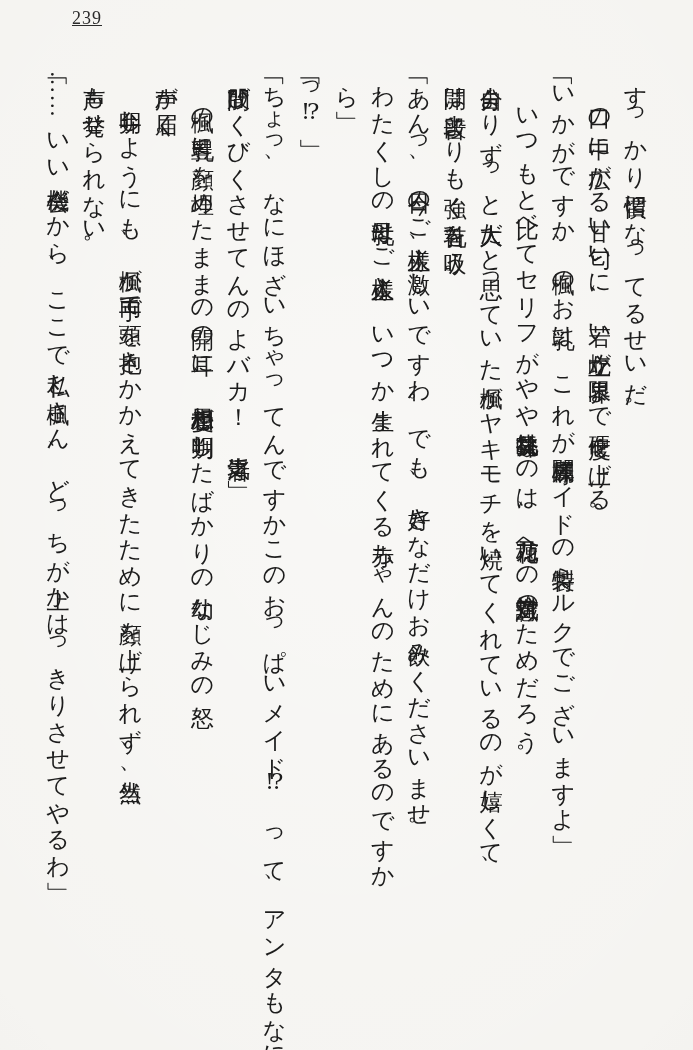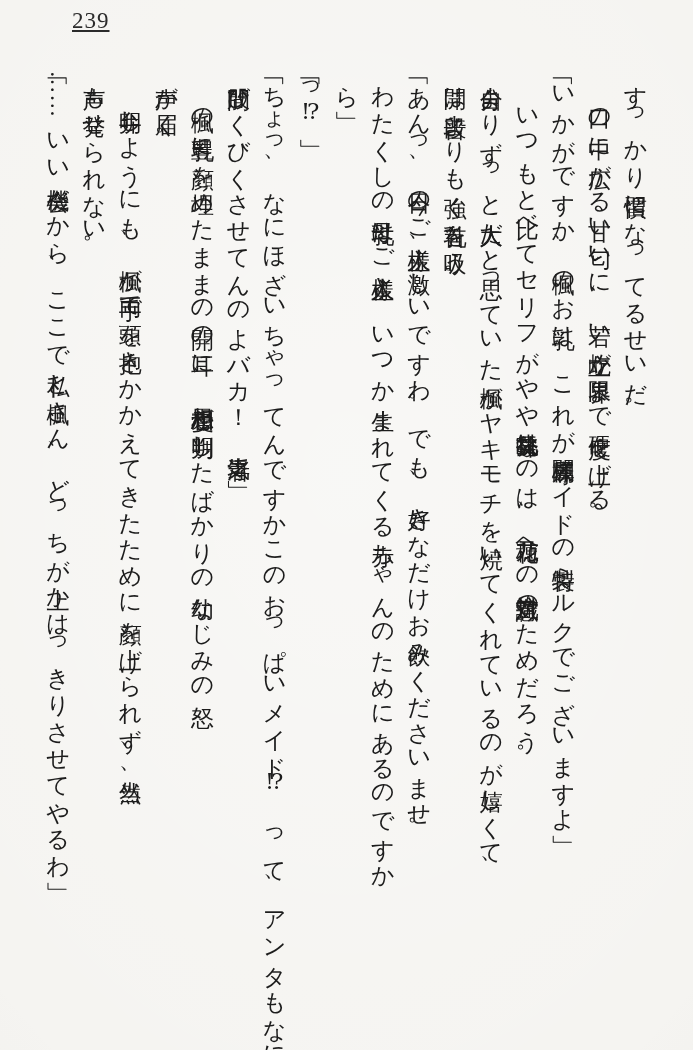--- a/index.html
+++ b/index.html
@@ -18,21 +18,21 @@
   .page-surface {
     position: absolute;
     inset: 0;
     background: radial-gradient(ellipse 120% 110% at 50% 45%, rgba(255,255,255,0.35) 0%, rgba(255,255,255,0) 60%, rgba(120,115,105,0.07) 100%);
     pointer-events: none;
   }
   .page-number {
     position: absolute;
     left: 72px;
     top: 8px;
-    font-size: 23px;
+    font-size: 18px;
     color: #2b2b2b;
     letter-spacing: 1px;
     text-decoration: underline;
   }
   .body-text {
     position: absolute;
     top: 70px;
     right: 40px;
     width: 614px;
     height: 902px;

